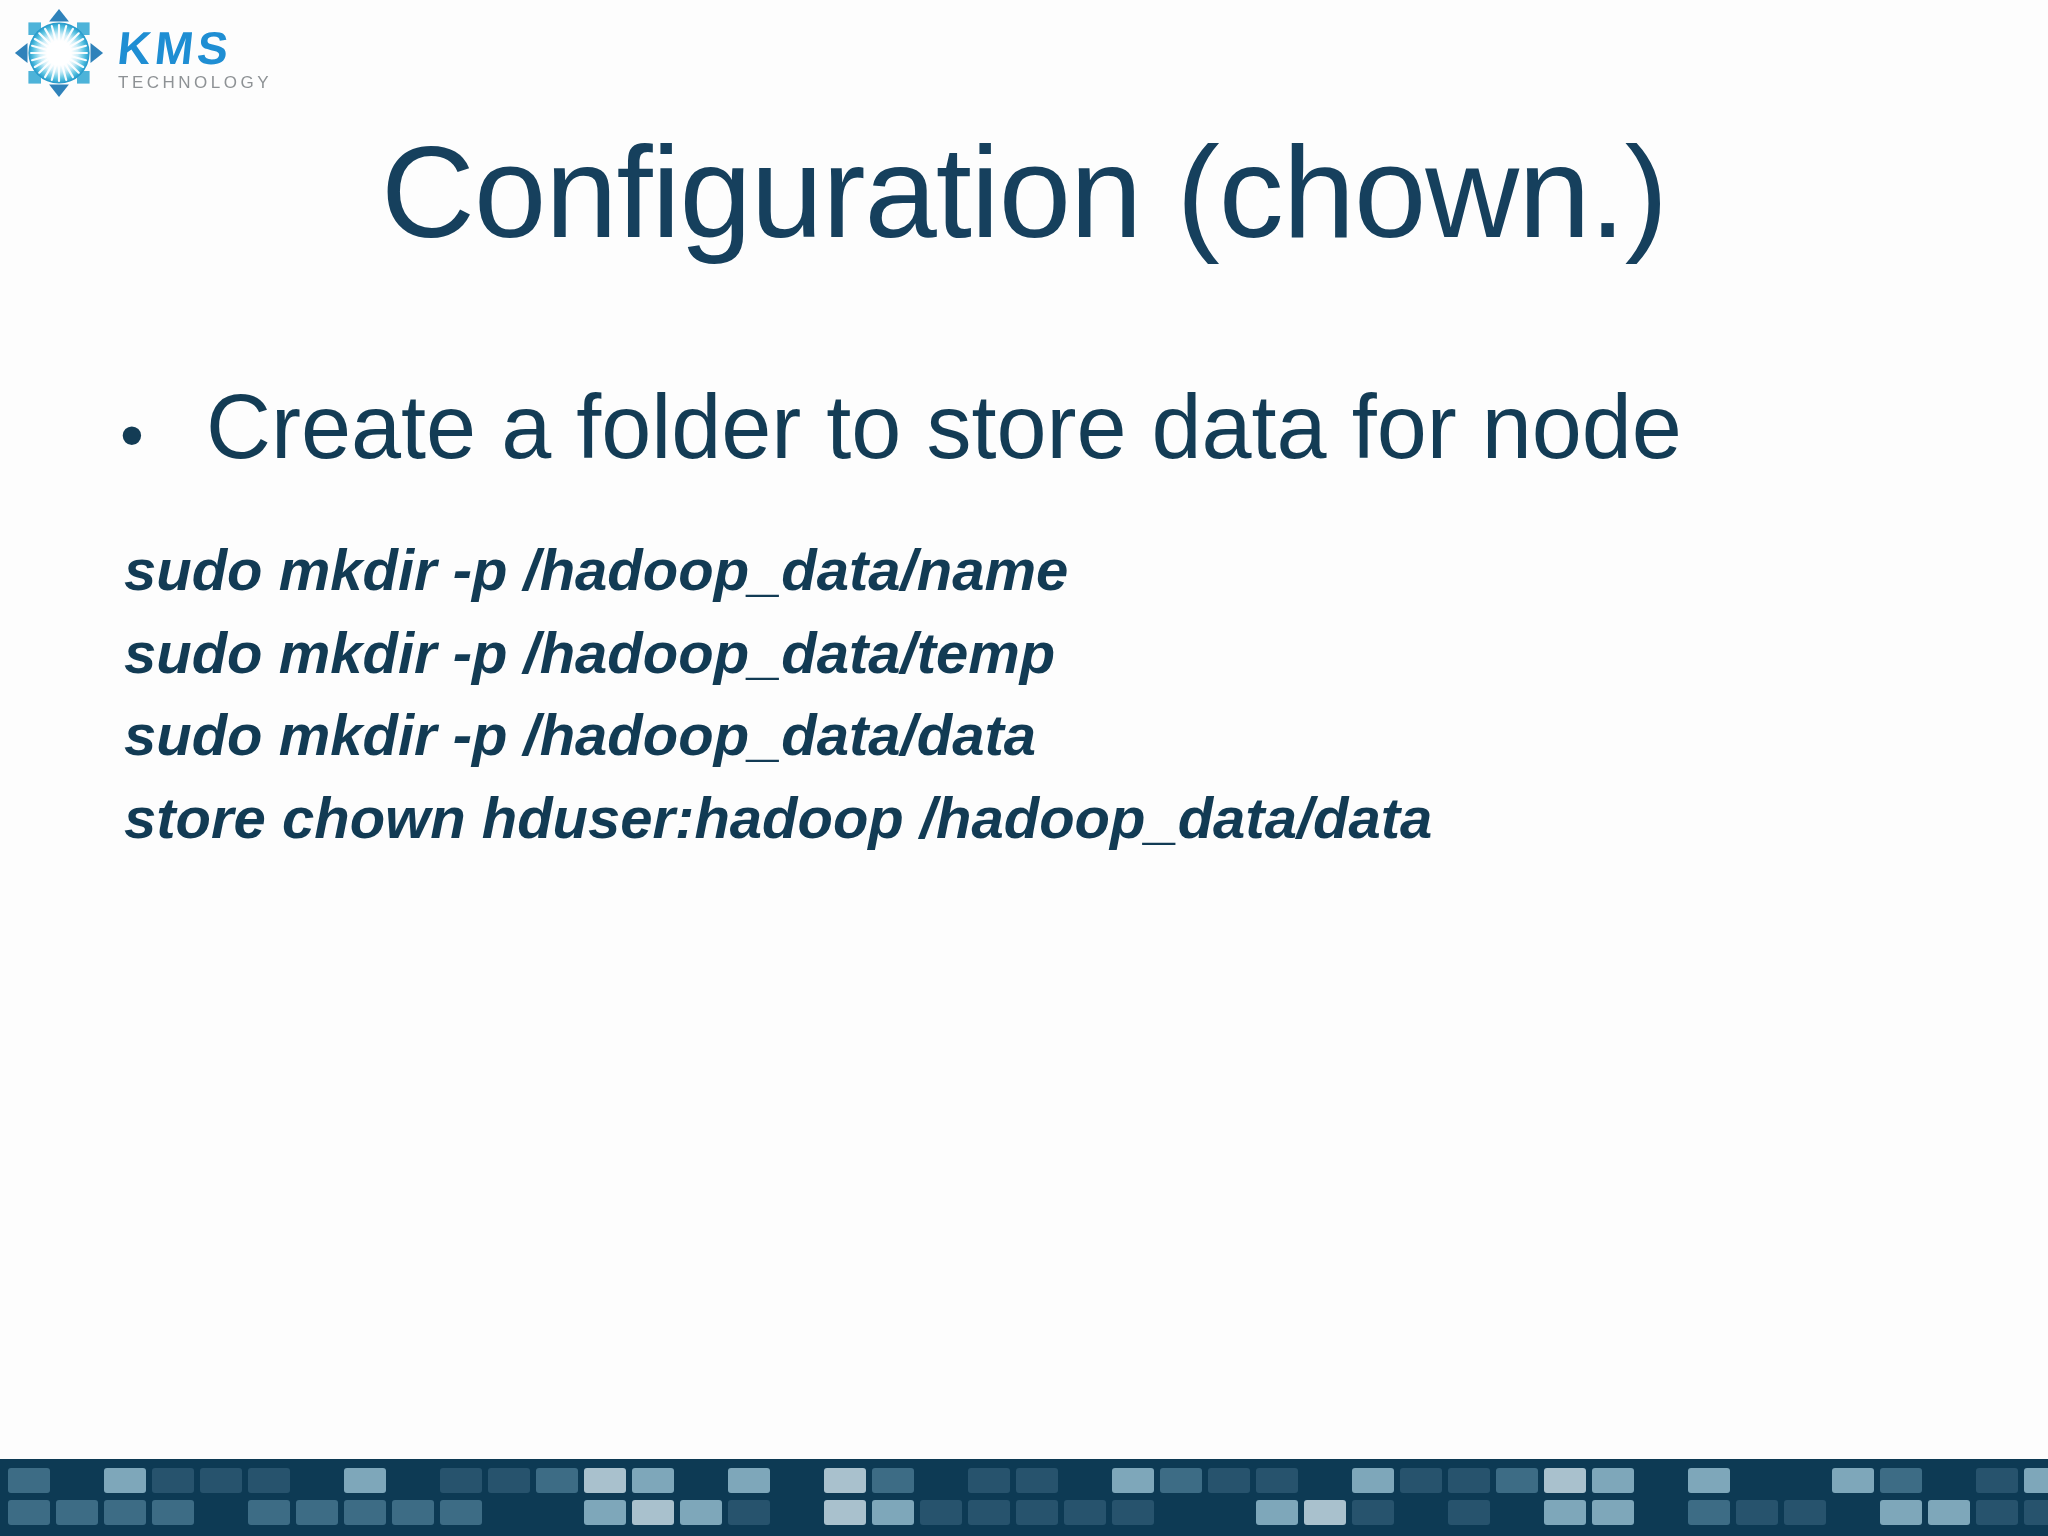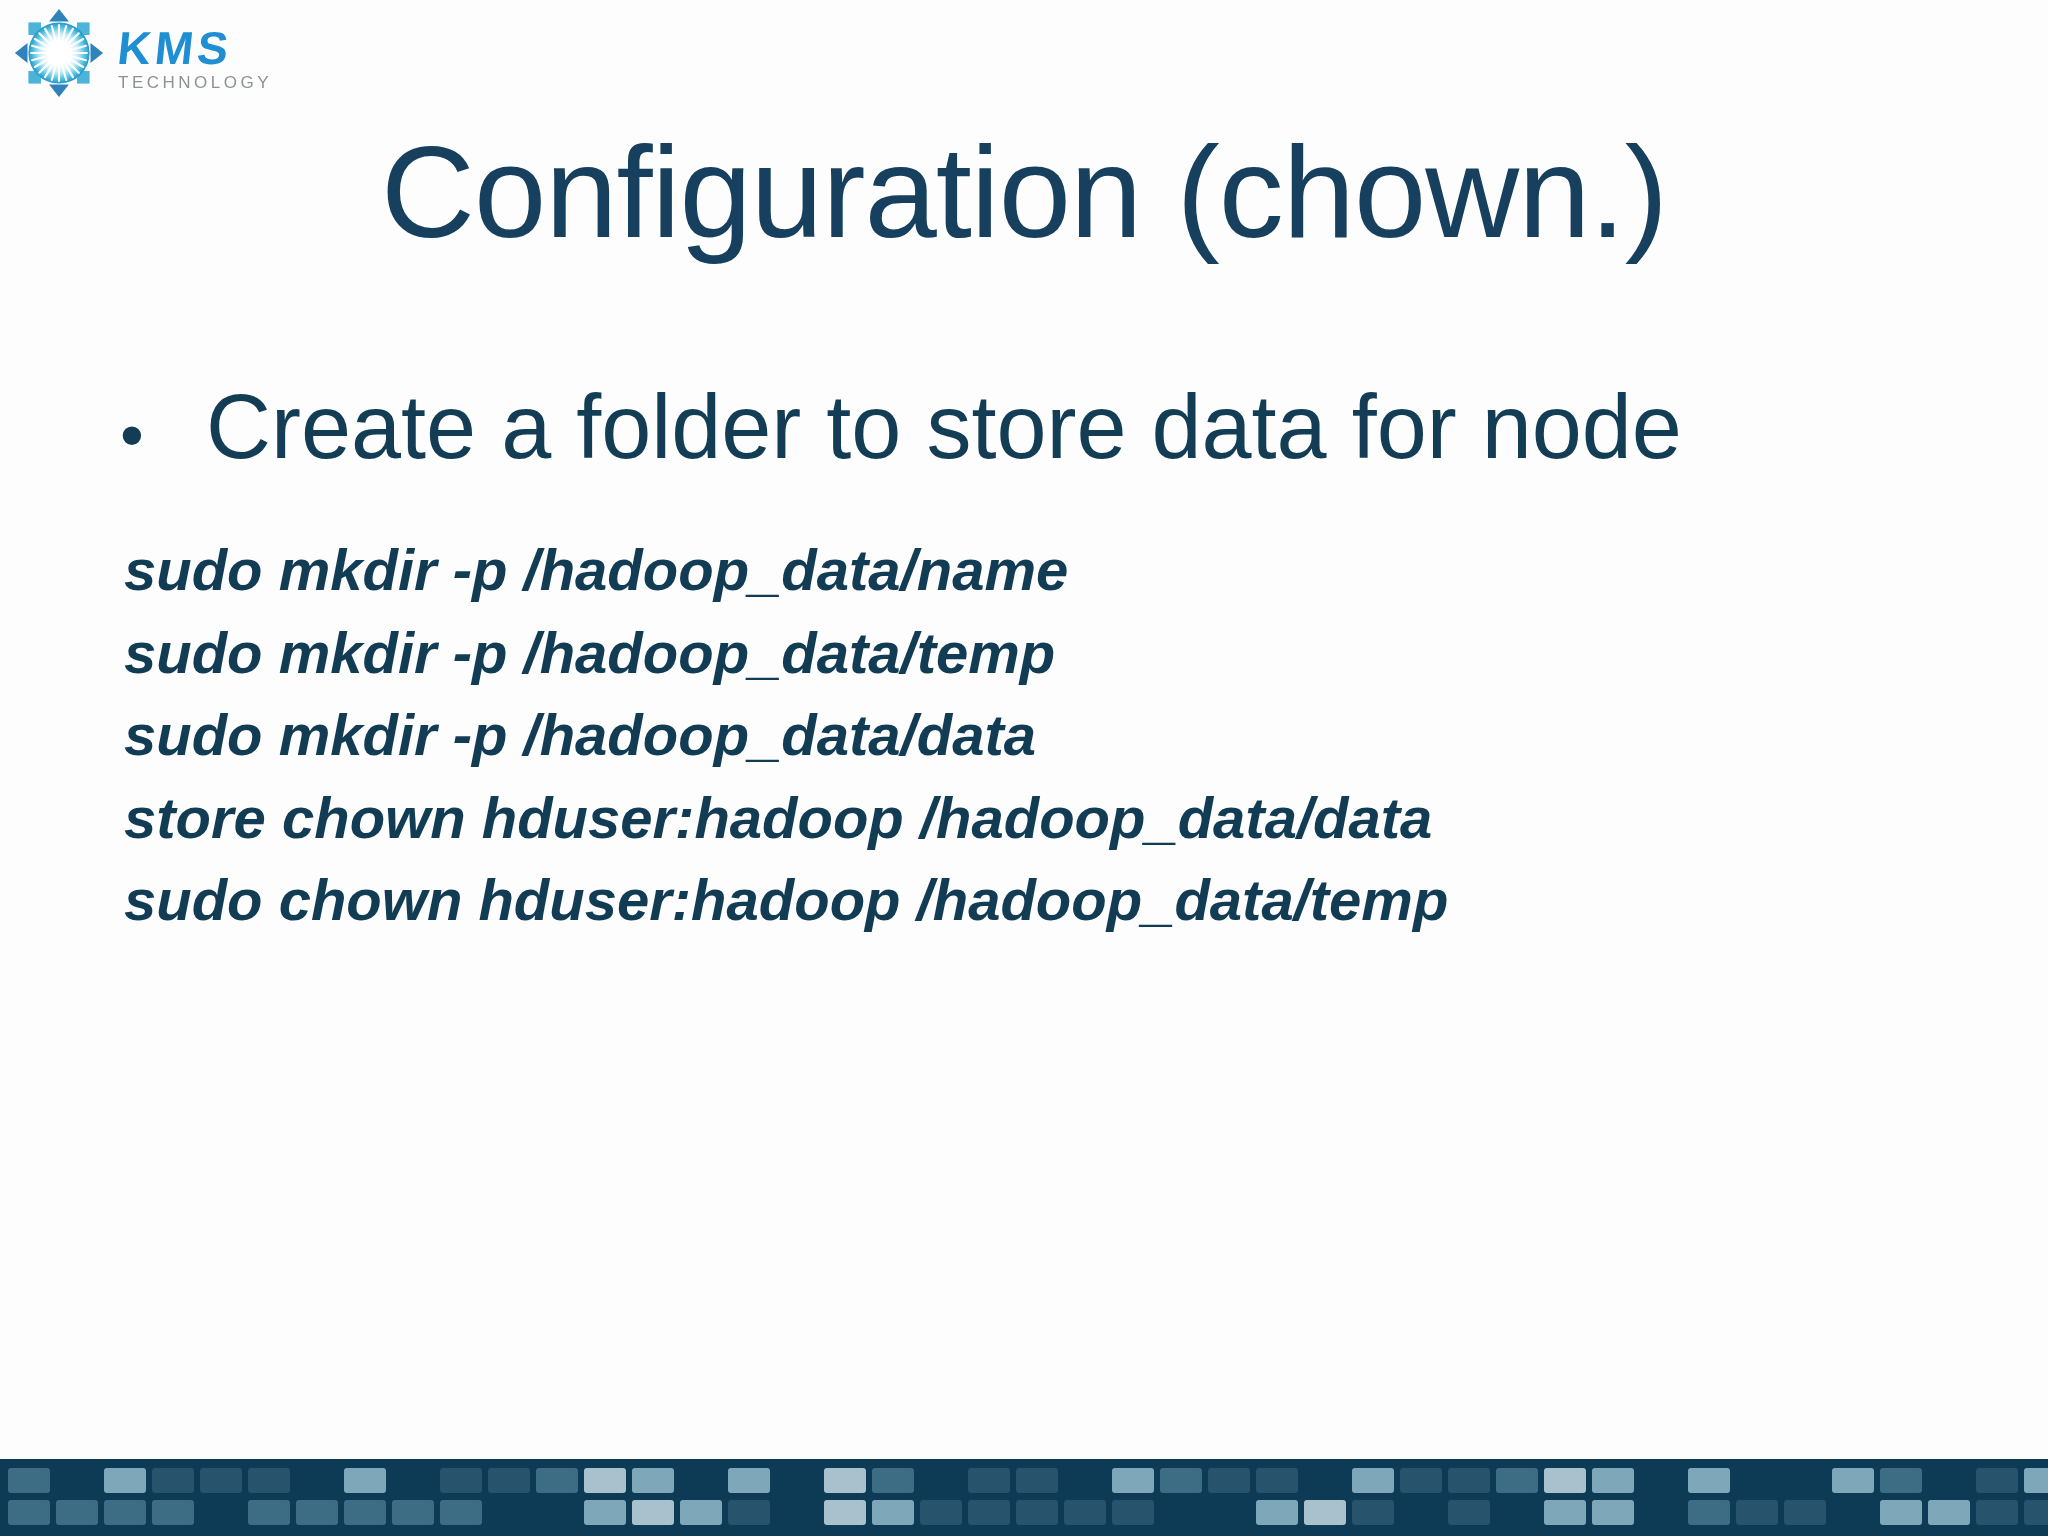--- a/index.html
+++ b/index.html
@@ -176,21 +176,20 @@
 
   <div class="bullet-row" style="color: rgb(19, 60, 85);">
     <span class="bullet-dot">•</span><span class="bullet-text">Create a folder to store data for node</span>
   </div>
 
   <div class="commands" style="color: rgb(18, 59, 84);">
       <div>sudo mkdir -p /hadoop_data/name</div>
       <div>sudo mkdir -p /hadoop_data/temp</div>
       <div>sudo mkdir -p /hadoop_data/data</div>
       <div>store chown hduser:hadoop /hadoop_data/data</div>
-      <div>sudo chown hduser:hadoop /hadoop_data/temp</div>
     </div>
 
   <div class="footer" style="background: rgb(13, 58, 84);">
     <div class="mosaic-row r0">
         <div class="sq" style="background: rgb(61, 108, 133);"></div>
         <div class="sq"></div>
         <div class="sq" style="background: rgb(126, 167, 186);"></div>
         <div class="sq" style="background: rgb(39, 83, 109);"></div>
         <div class="sq" style="background: rgb(39, 83, 109);"></div>
         <div class="sq" style="background: rgb(39, 83, 109);"></div>

